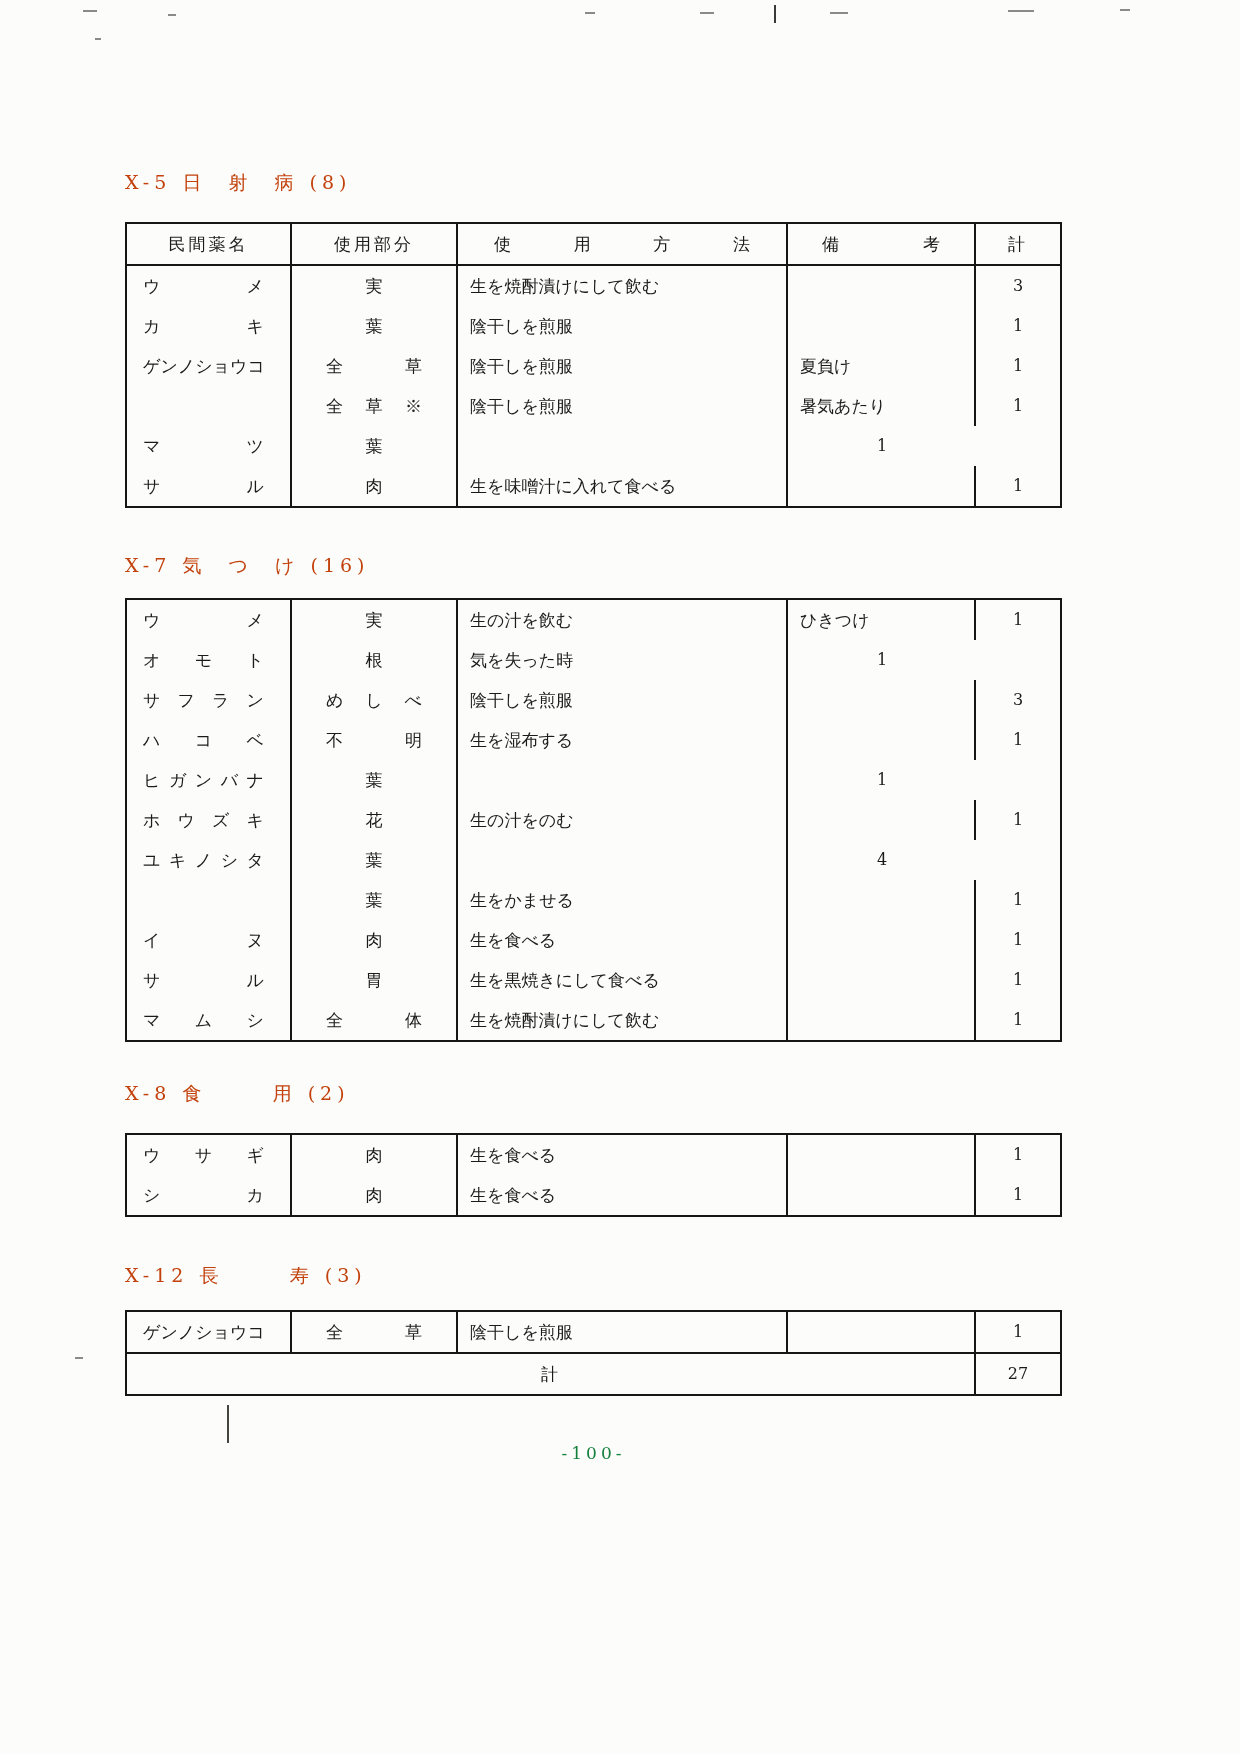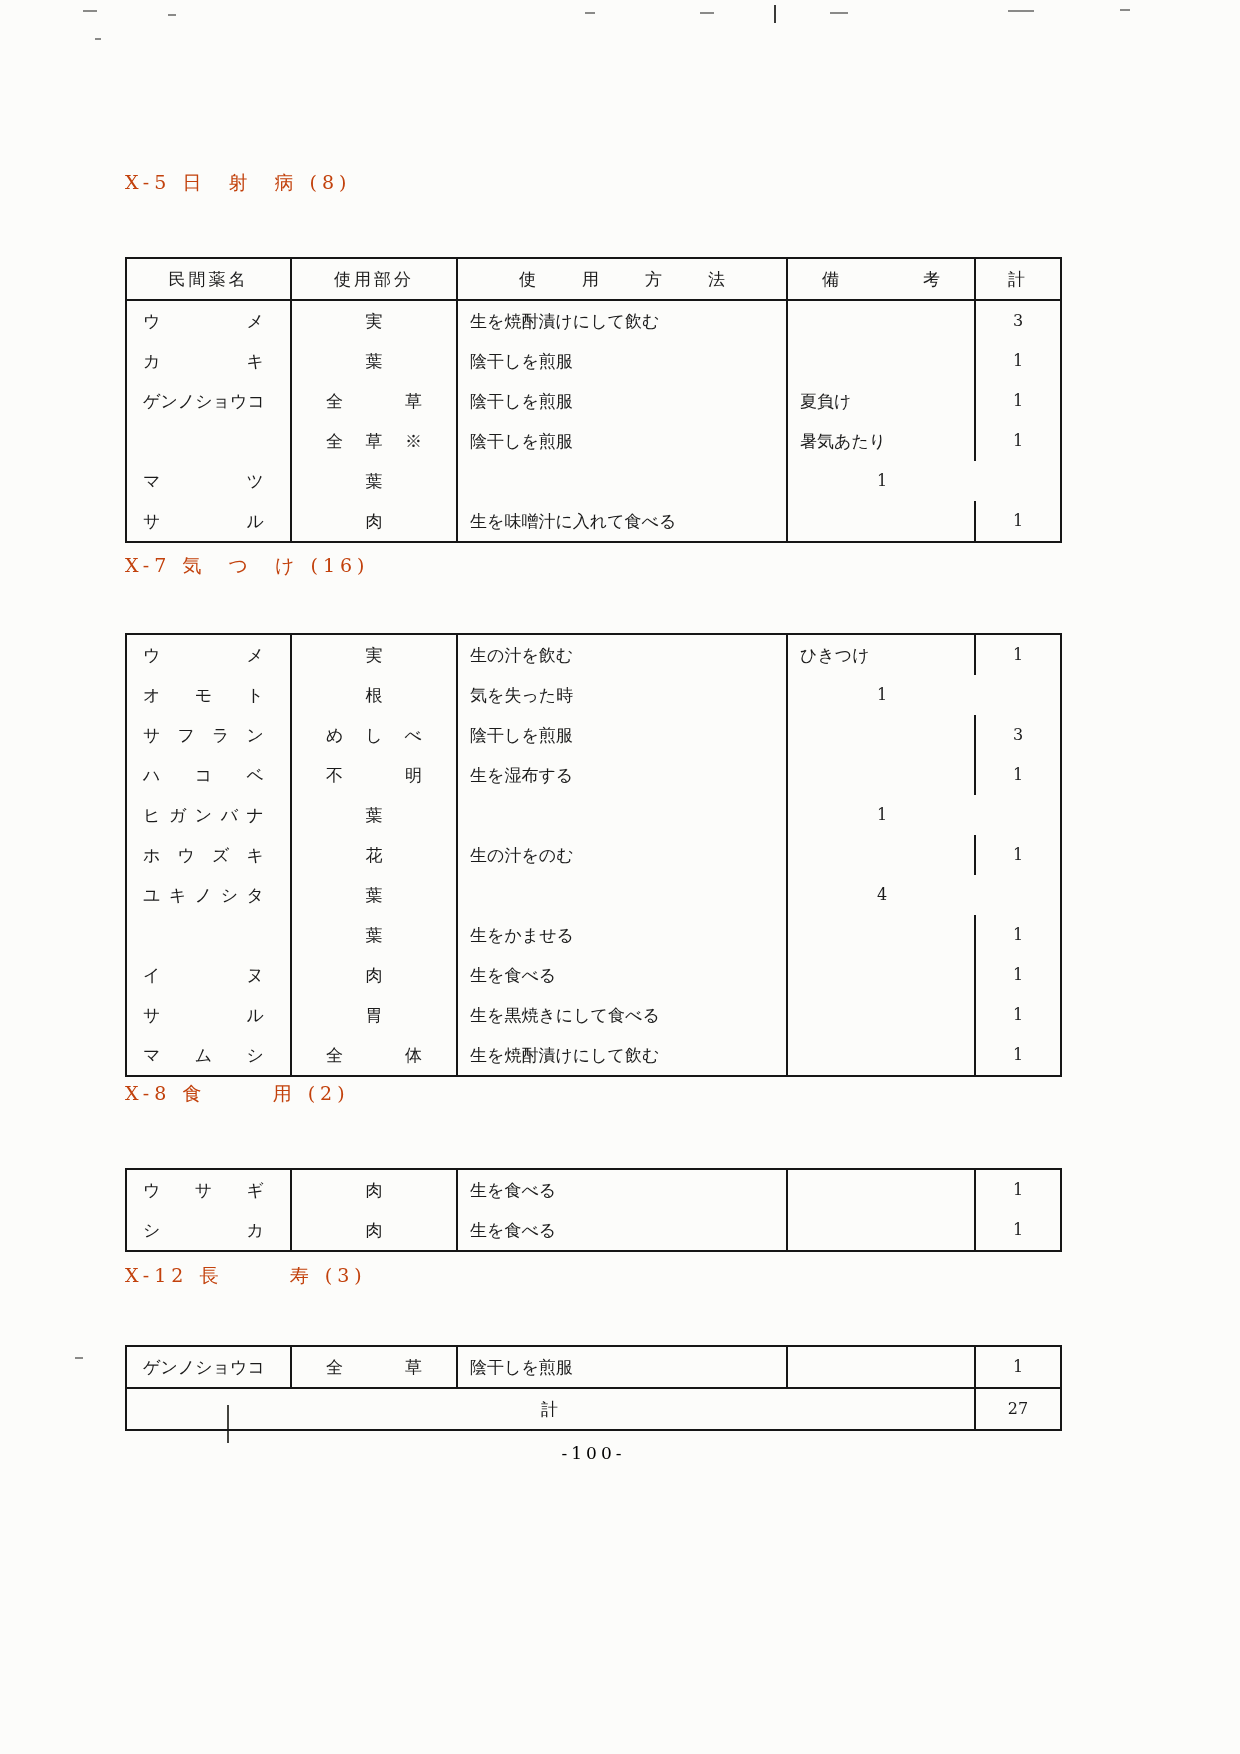--- a/index.html
+++ b/index.html
@@ -8,46 +8,46 @@
     background:#fcfcfa;color:#1b1b1b;
     font-family:"DejaVu Serif","Liberation Serif",serif;
     overflow:hidden;
   }
   .sec-title{
     position:absolute;left:125px;font-size:19px;letter-spacing:5px;
     white-space:pre;color:#c2410c;
   }
   .tbl{
     position:absolute;left:125px;width:937px;
-    border:2px solid #161616;box-sizing:border-box;background:transparent;margin-top:35px;
+    border:2px solid #161616;box-sizing:border-box;background:transparent;
   }
   .row{
     display:grid;grid-template-columns:165px 166px 330px 188px 1fr;
     height:40px;
   }
   .row.hdr{border-bottom:2px solid #161616;}
   .row.total{grid-template-columns:849px 1fr;border-top:2px solid #161616;}
   .cell{
     box-sizing:border-box;line-height:40px;font-size:17px;
     white-space:nowrap;overflow:hidden;color:#1b1b1b;
   }
   .cell.b{border-right:2px solid #161616;}
   .cell.name{padding:0 26px 0 16px;}
   .cell.part{padding:0 34px;}
   .cell.method{padding:0 8px 0 12px;}
   .cell.note{padding:0 8px 0 12px;}
   .cell.count{text-align:center;font-size:16px;}
   .cell.hc{text-align:center;letter-spacing:3px;}
-  .cell.hc3{padding:0 61px;}
+  .cell.hc3{padding:0 36px;}
   .cell.hc4{padding:0 34px;}
   .spread{text-align:justify;text-align-last:justify;}
   .cell.tlabel{text-align:center;letter-spacing:2px;}
   .footer{
     position:absolute;left:125px;width:937px;top:1443px;
-    text-align:center;font-size:17px;letter-spacing:4px;color:#000000;
+    text-align:center;font-size:17px;letter-spacing:4px;color:#15803d;
   }
   .art{position:absolute;background:#8a8a88;}
 </style>
 </head>
 <body>
 
 <div class="page">
 
   <div class="art" style="left:83px;top:10px;width:14px;height:2px;"></div>
   <div class="art" style="left:168px;top:14px;width:8px;height:2px;"></div>

